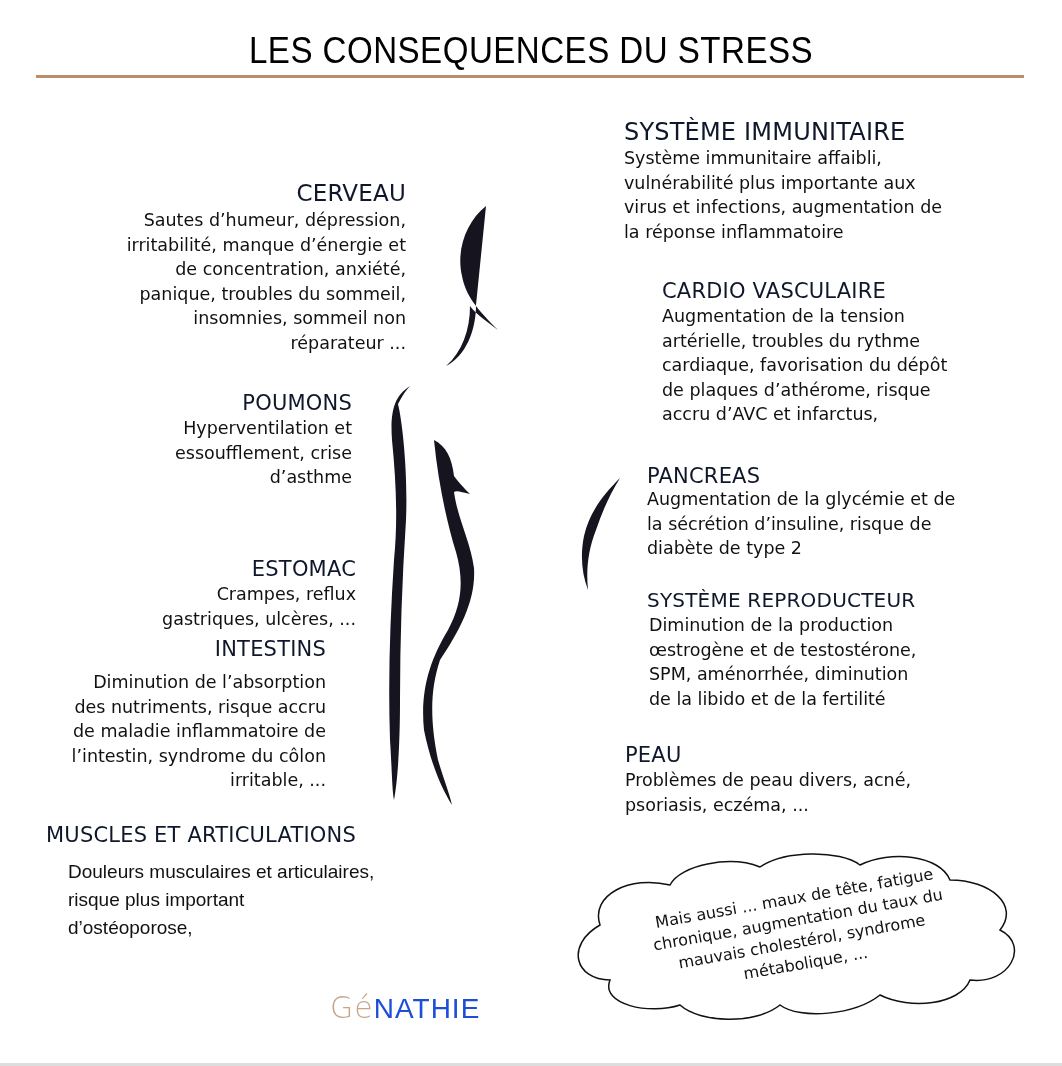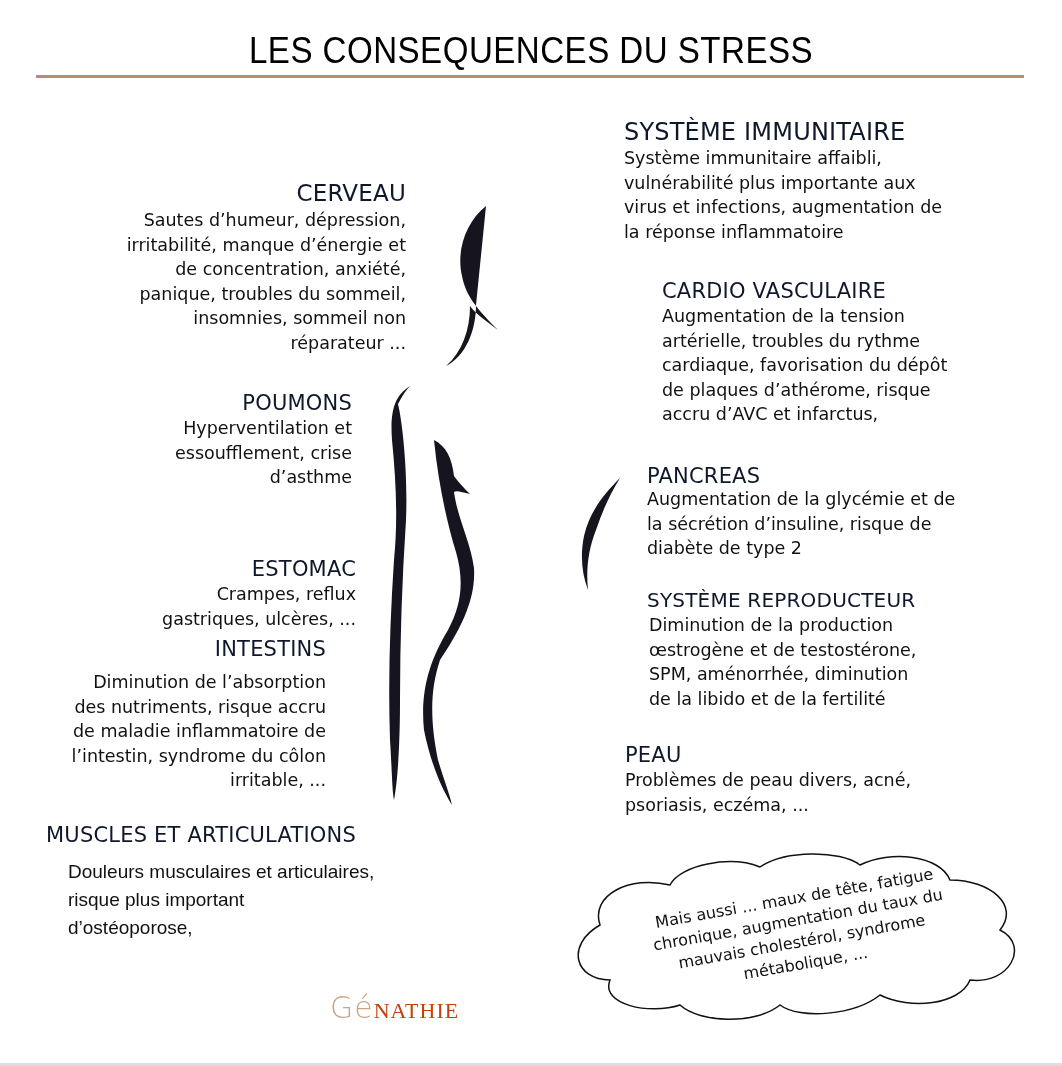--- a/index.html
+++ b/index.html
@@ -20,21 +20,21 @@
   .sec-calibri .b { font-family:"Liberation Sans", sans-serif; font-size:19px; line-height:28px; font-weight:bold; }
 
   svg.silhouette { position:absolute; left:0; top:0; }
   .cloud-wrap { position:absolute; left:560px; top:845px; width:470px; height:180px; }
   .cloud-text { position:absolute; left:50px; top:42px; width:380px; text-align:center;
                 font-size:16px; line-height:22px; color:#111; transform:rotate(-10deg);
                 white-space:pre-line; }
 
   .logo { position:absolute; left:330px; top:990px; font-size:26px; letter-spacing:1px; }
   .logo .ge { color:#c8a58a; font-family:"DejaVu Sans", sans-serif; font-weight:200; font-size:30px; }
-  .logo .nathie { color:#c2410c; font-family:Liberation Serif, serif; font-weight:200; font-size:22px; }
+  .logo .nathie { color:#1d4ed8; font-family:Liberation Sans, sans-serif; font-weight:200; font-size:28px; }
 </style>
 </head>
 <body>
 
 <div class="title">LES CONSEQUENCES DU STRESS</div>
 <div class="rule"></div>
 
 <svg class="silhouette" width="1062" height="1066">
 
   <path d="M486 206 C466 222 456 250 462 276 C466 296 476 308 498 330 C482 318 474 312 470 306 C470 330 462 352 446 366 C466 356 476 330 476 305 Z" fill="#15141f"></path>

